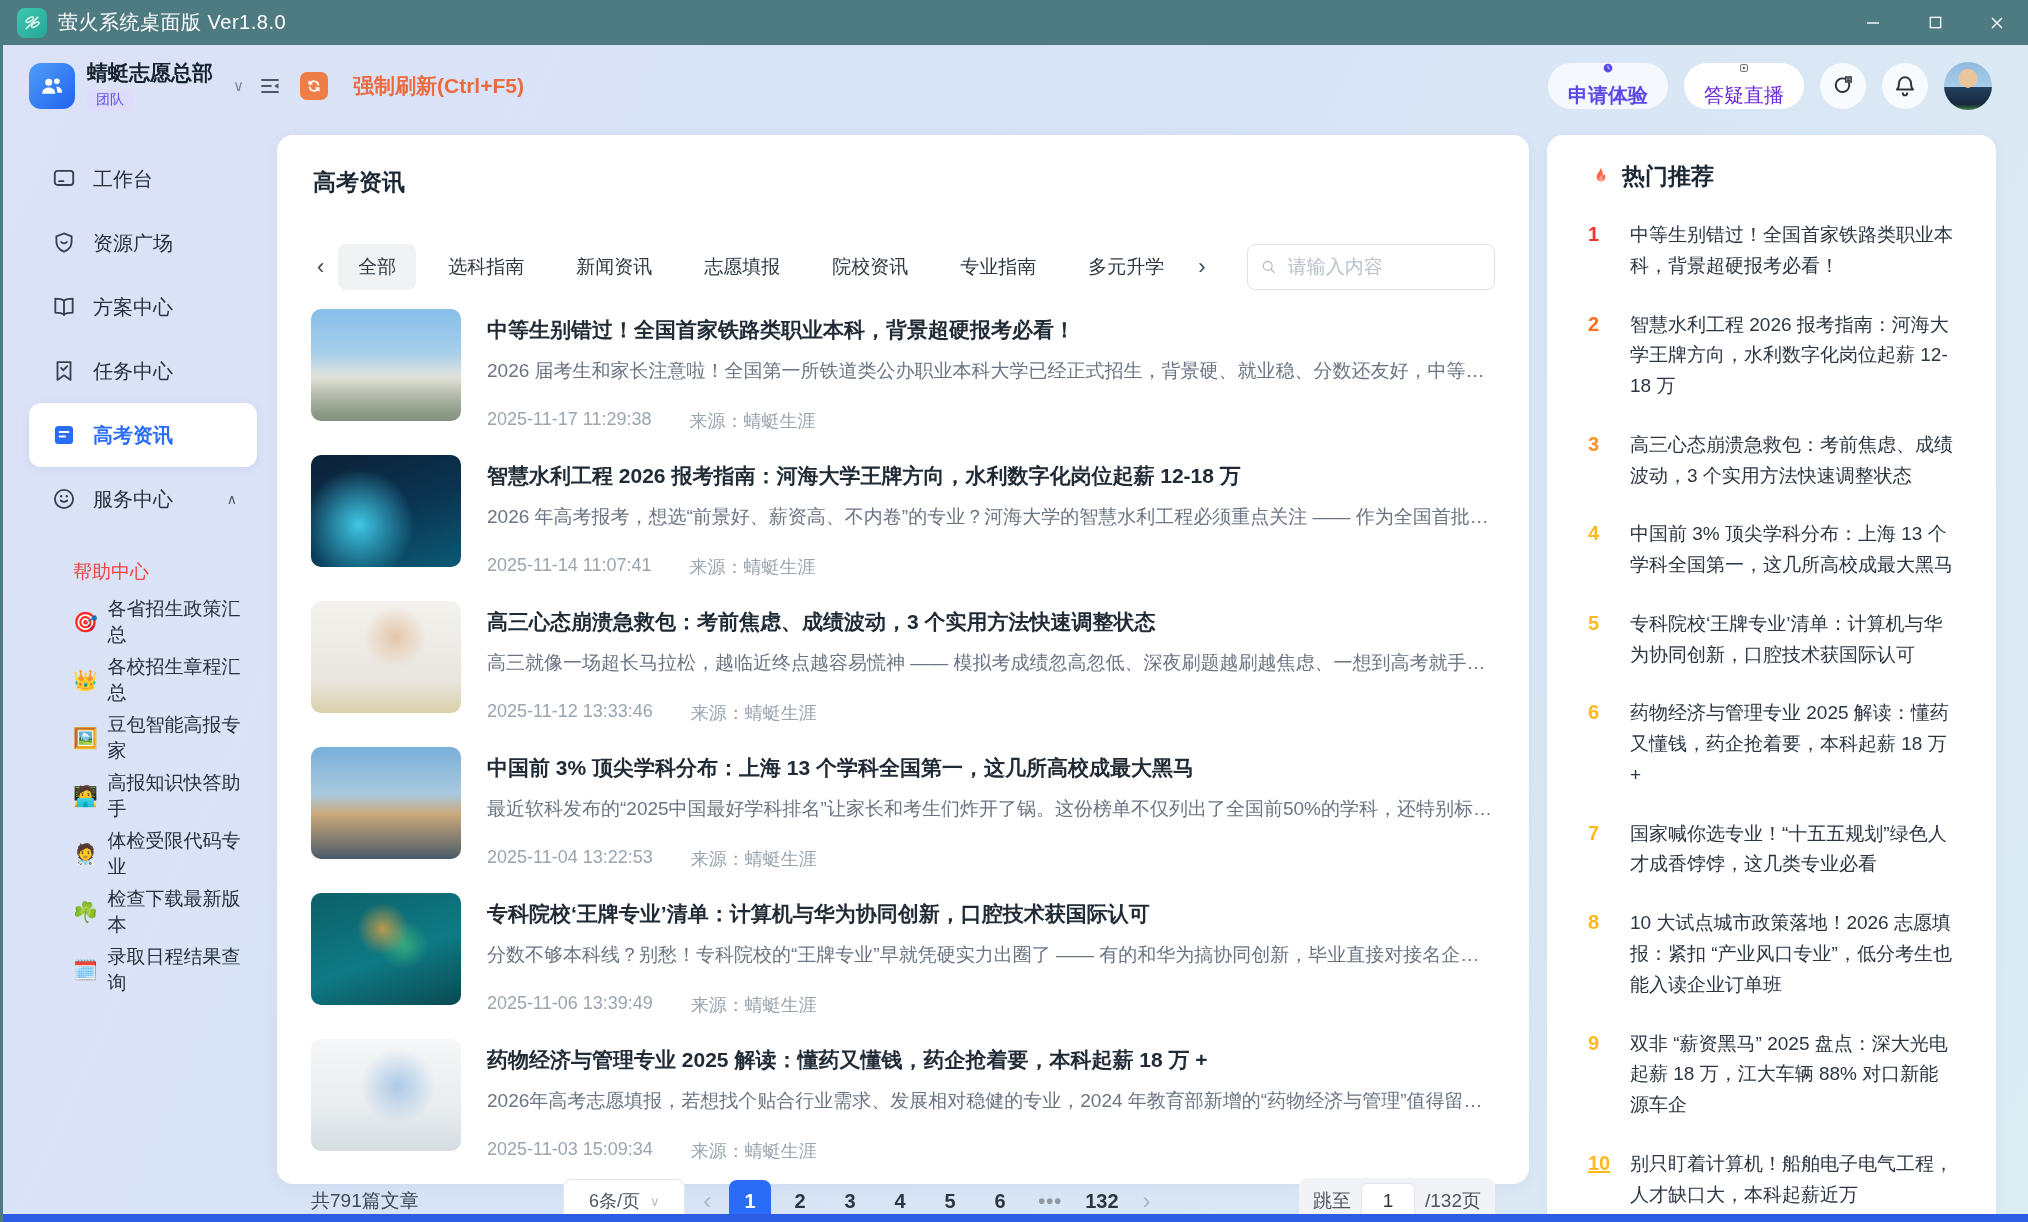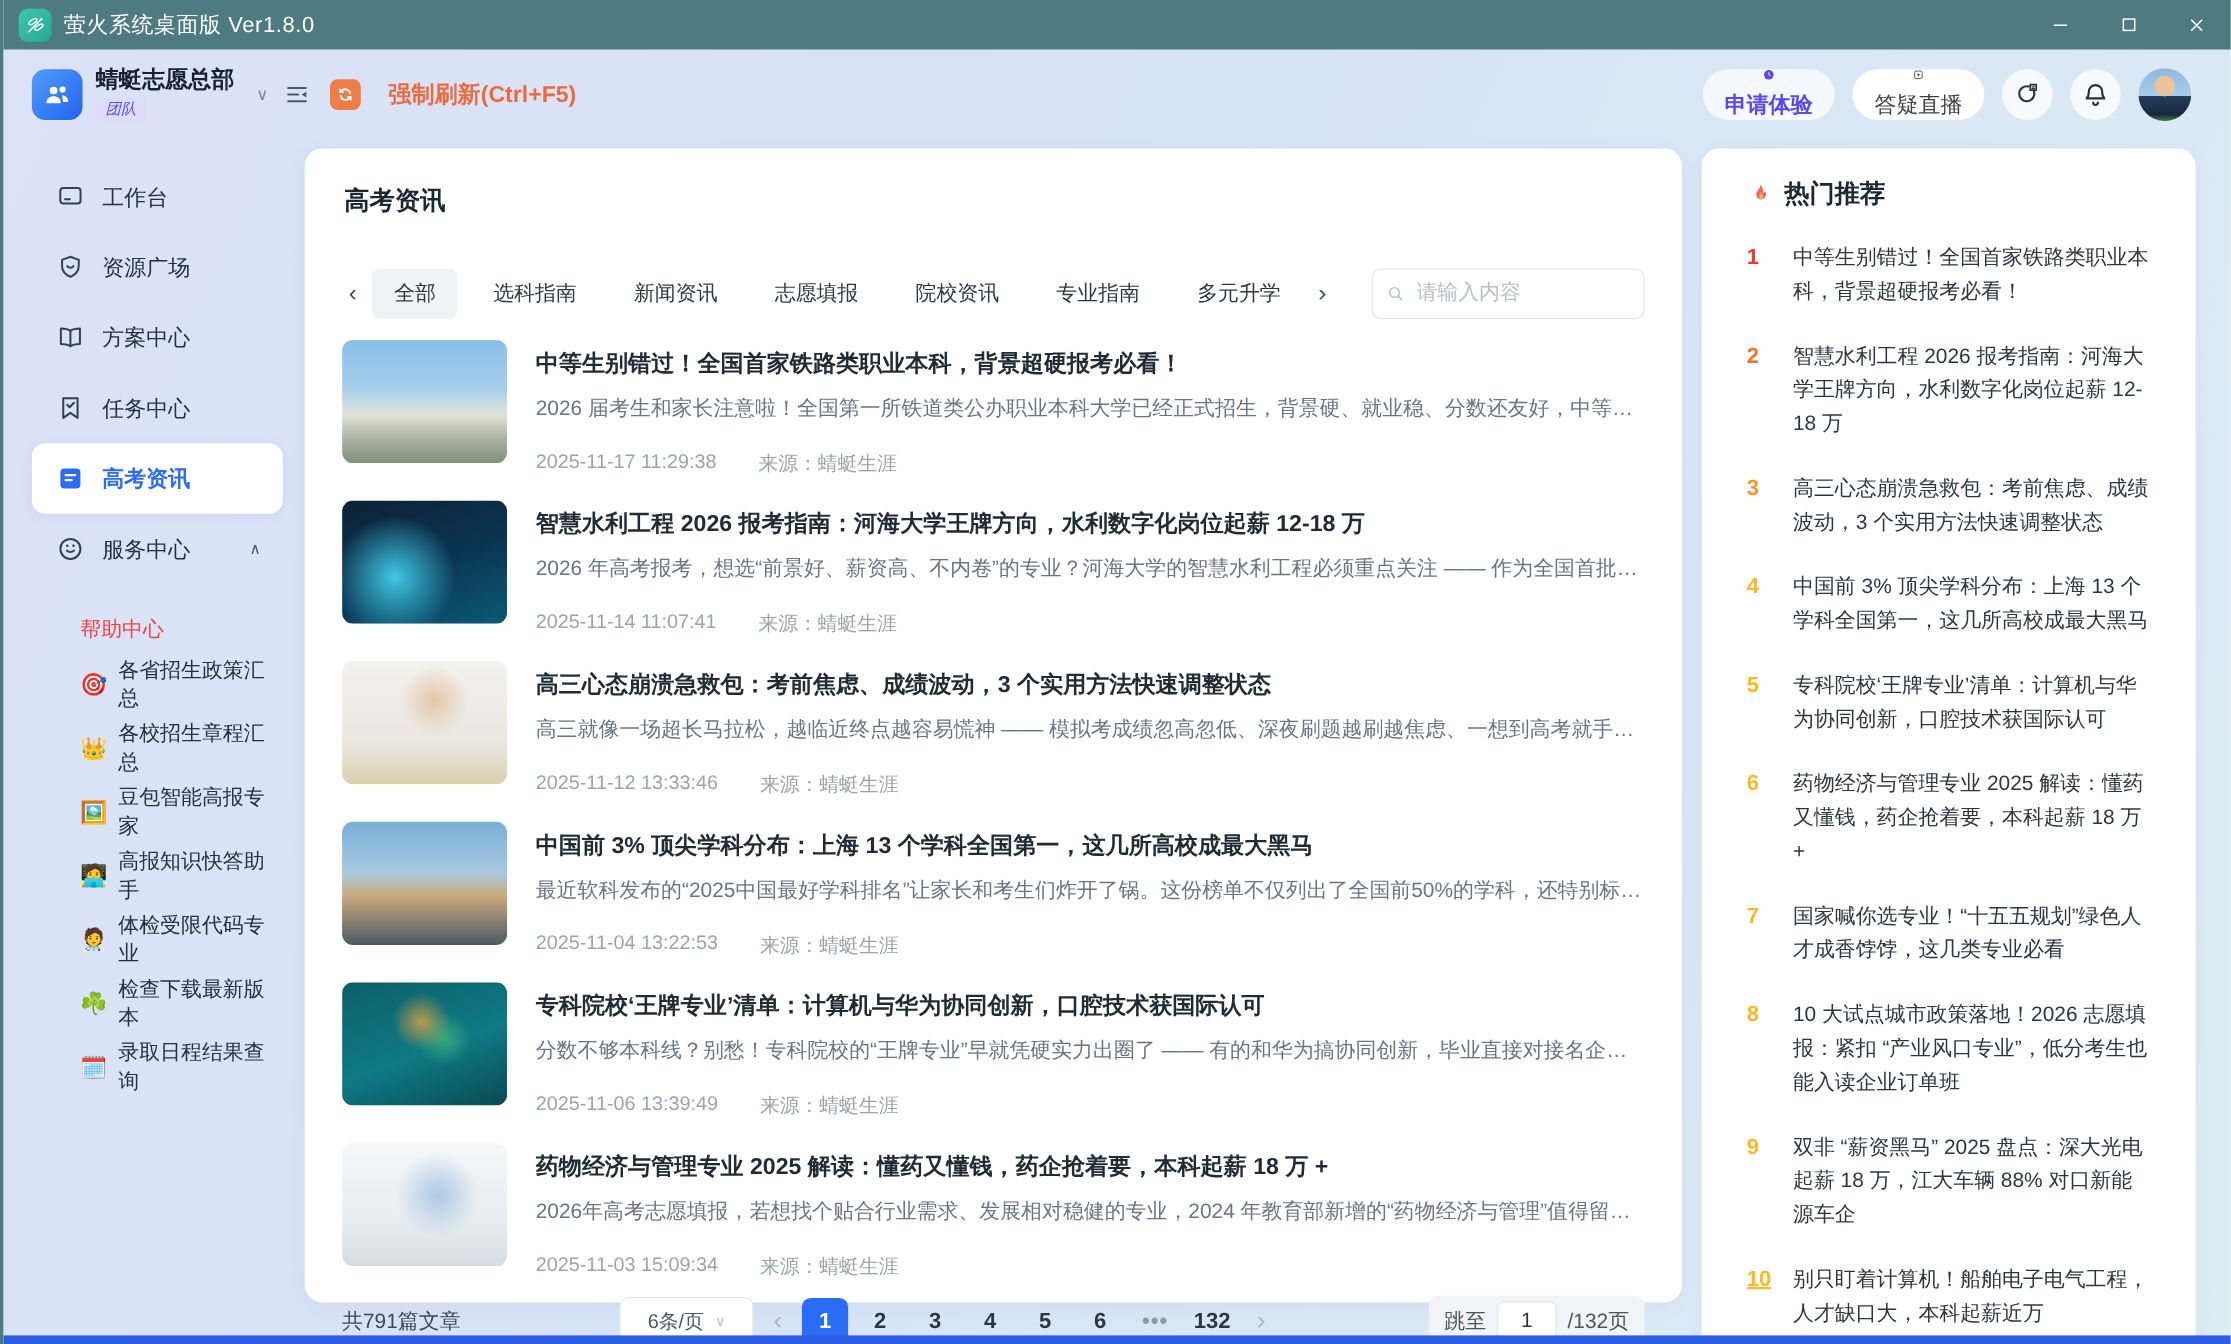--- a/index.html
+++ b/index.html
@@ -20,30 +20,30 @@
   .tb-title { font-size:20px; letter-spacing:.5px; }
   .tb-controls { margin-left:auto; display:flex; height:45px; }
   .wc { width:62px; height:45px; display:flex; align-items:center; justify-content:center; color:#fff; cursor:pointer; }
 
   
   .header { height:82px; display:flex; align-items:center; padding:0 36px 0 26px; }
   .org-icon { width:46px; height:46px; border-radius:12px; background:linear-gradient(135deg,#4f9df9,#2263f1);
               display:flex; align-items:center; justify-content:center; flex:none; }
   .org-info { margin-left:12px; }
   .org-name { font-size:21px; font-weight:bold; color:#15232e; line-height:1.1; }
-  .org-badge { display:inline-block; font-size:14px; color:#5f51e6; background:#dfdbfa; padding:2px 9px; border-radius:4px; margin-top:4px;font-style:italic; }
+  .org-badge { display:inline-block; font-size:14px; color:#5f51e6; background:#dfdbfa; padding:2px 9px; border-radius:4px; margin-top:4px; }
   .chev-down { color:#7d8898; margin:0 14px 0 20px; font-size:15px; cursor:pointer; }
   .collapse-btn { cursor:pointer; }
   .refresh { display:flex; align-items:center; margin-left:18px; gap:25px; cursor:pointer; }
   .refresh-badge { width:28px; height:28px; border-radius:7px; background:#ef7d48; display:flex; align-items:center; justify-content:center; }
   .refresh-label { color:#ed6a3d; font-size:21px; font-weight:bold; }
   .header-right { margin-left:auto; display:flex; align-items:center; gap:16px; }
   .pill { height:46px; border-radius:23px; display:flex; align-items:center; padding:0 20px; gap:9px; font-size:20px; cursor:pointer;flex-direction:column; }
   .pill.trial { background:rgba(255,255,255,.72); color:#5a48ea; font-weight:bold; }
-  .pill.live  { background:#fff; color:#404040; }
+  .pill.live  { background:#fff; color:#6d28d9; }
   .circle-btn { width:46px; height:46px; border-radius:50%; background:rgba(255,255,255,.8);
                 display:flex; align-items:center; justify-content:center; cursor:pointer; }
   .avatar { width:48px; height:48px; border-radius:50%; cursor:pointer; flex:none;
     background:
       radial-gradient(circle at 50% 34%, #e9c49c 0 23%, rgba(0,0,0,0) 24%),
       linear-gradient(180deg,#8fb9dd 0%,#a9cde9 52%,#24405c 53%,#16293d 88%,#3f7d3a 100%); }
 
   
   .page { display:flex; align-items:flex-start; padding:8px 36px 0 0; }
 

